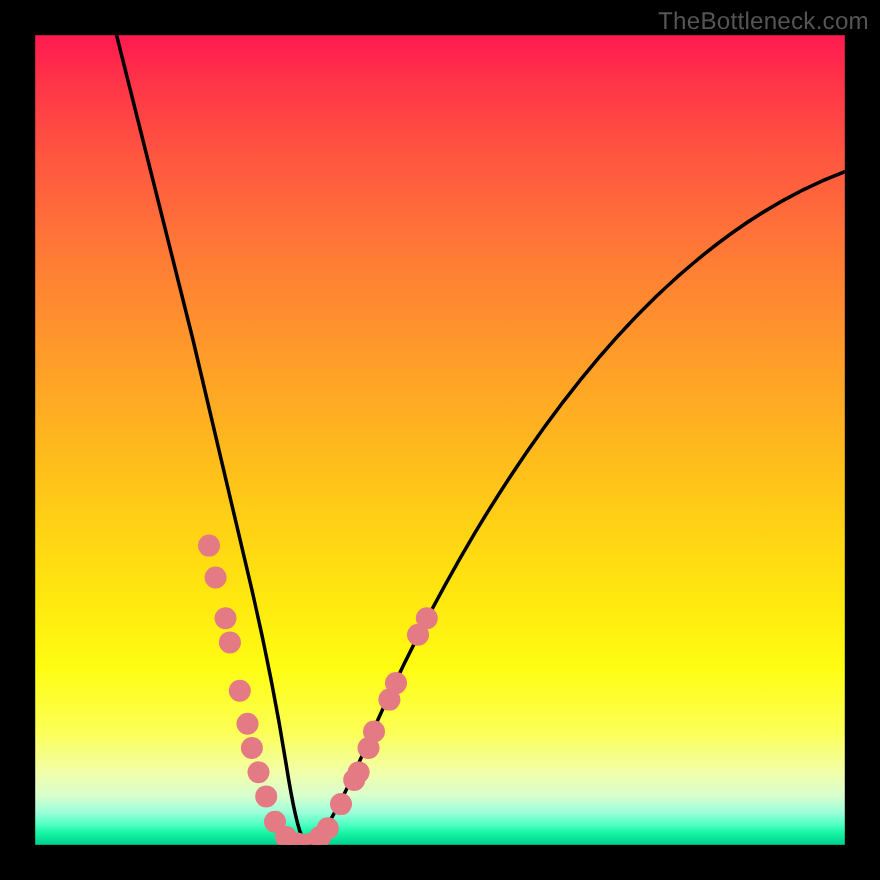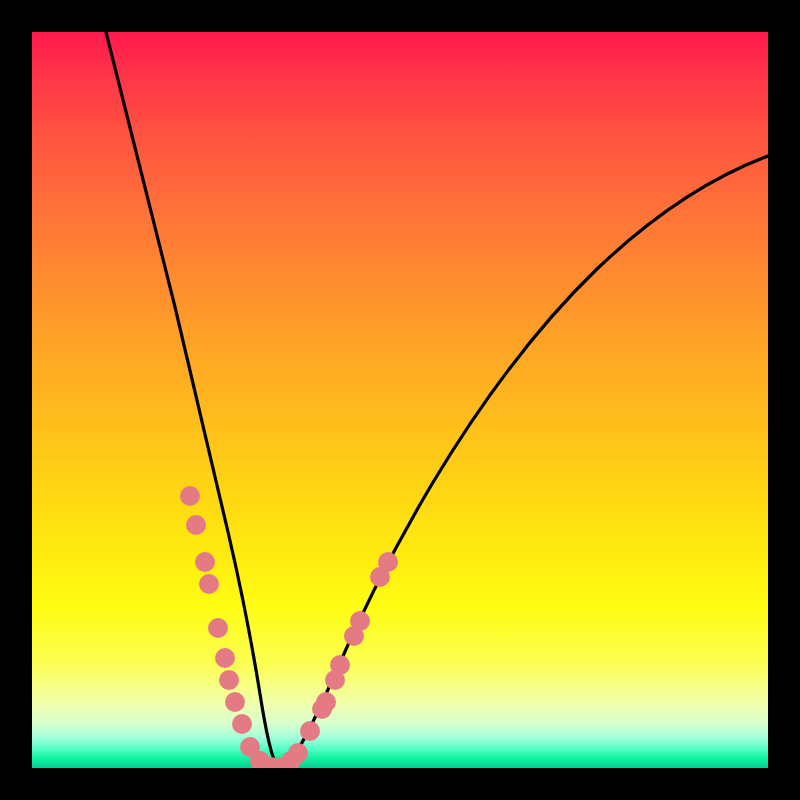--- a/index.html
+++ b/index.html
@@ -106,13 +106,14 @@
       <circle class="dot" cx="294" cy="670" r="10"></circle>
       <circle class="dot" cx="303" cy="648" r="10"></circle>
       <circle class="dot" cx="308" cy="633" r="10"></circle>
       <circle class="dot" cx="322" cy="604" r="10"></circle>
       <circle class="dot" cx="328" cy="589" r="10"></circle>
       <circle class="dot" cx="348" cy="545" r="10"></circle>
       <circle class="dot" cx="356" cy="530" r="10"></circle>
     </svg>
 
   </div>
+  <div class="watermark">TheBottleneck.com</div>
 </div>
 
 </body></html>

